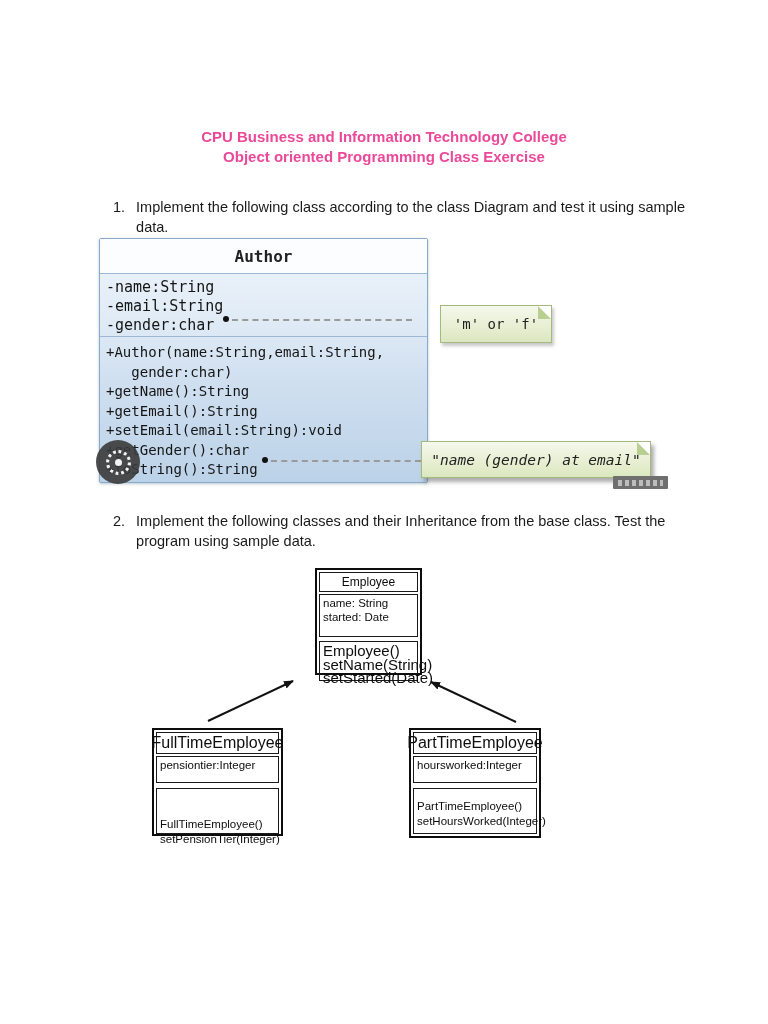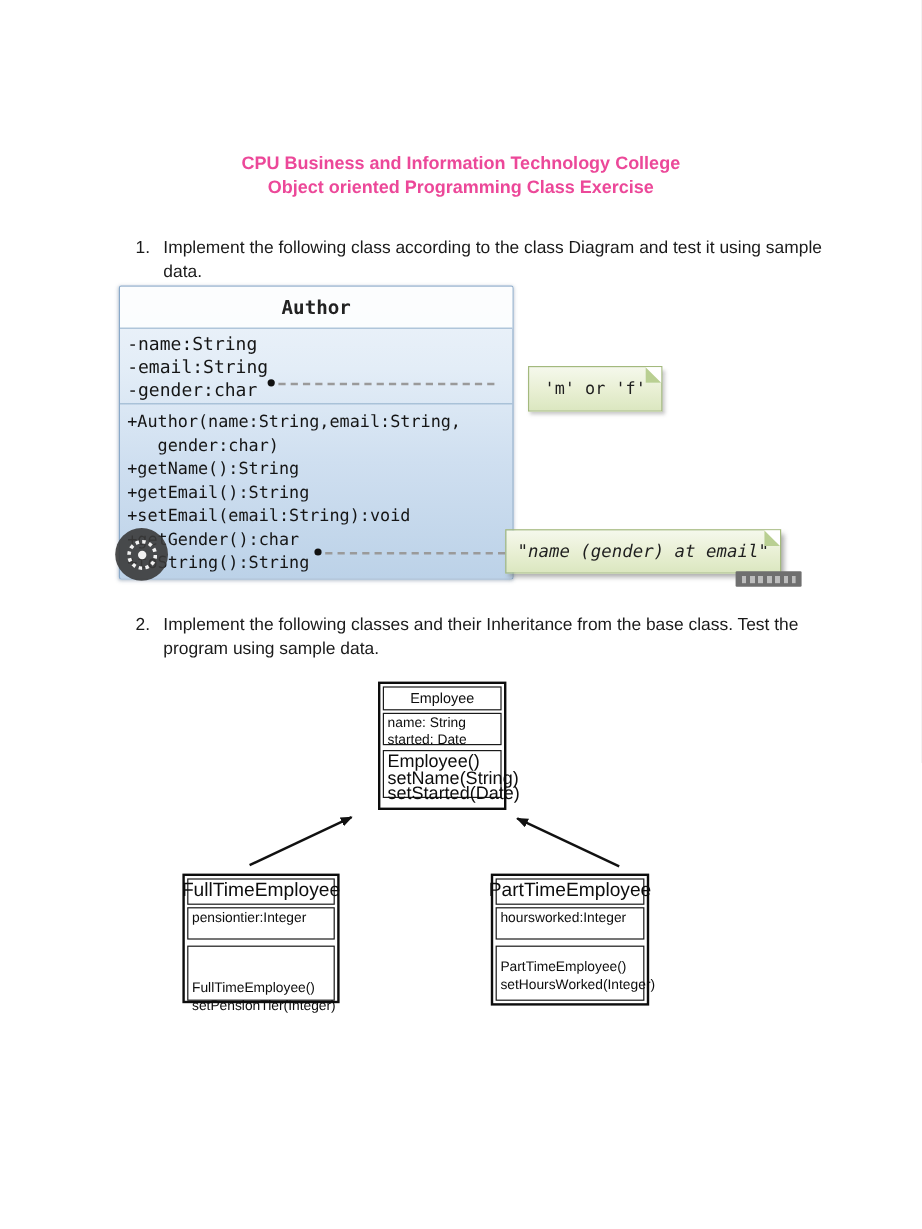--- a/index.html
+++ b/index.html
@@ -61,21 +61,21 @@
     background:repeating-linear-gradient(90deg,#d8d8d8 0 4px,#6f6f6f 4px 7px);}
   
   .uml2{position:absolute;box-sizing:border-box;border:2px solid #0d0d0d;background:#fff;padding:2px;
     font-family:"Liberation Sans",sans-serif;color:#0d0d0d;}
   .uml2 .c-title{border:1px solid #1a1a1a;text-align:center;font-size:12px;box-sizing:border-box;
     display:flex;align-items:center;justify-content:center;}
   .uml2 .c-attrs,.uml2 .c-methods{border:1px solid #1a1a1a;box-sizing:border-box;padding:2px 3px;font-size:15px;line-height:13.5px;}
   .uml2 .c-attrs{margin-top:2px;}
   .emp-box{left:315px;top:568px;width:107px;height:107px;}
   .emp-box .c-title{height:20px;}
-  .emp-box .c-attrs{height:27px;font-size:11.5px;}
+  .emp-box .c-attrs{height:43px;font-size:11.5px;}
   .emp-box .c-methods{margin-top:4px;height:40px;}
   .ft-box{left:152px;top:728px;width:131px;height:108px;}
   .pt-box{left:409px;top:728px;width:132px;height:110px;}
   .sub-box .c-title{height:22px;font-size:16px;}
   .sub-box .c-attrs{height:27px;font-size:11.5px;padding-top:2px;}
   .sub-box .c-methods{margin-top:5px;height:46px;padding-top:28px;font-size:11.5px;line-height:14.5px;}
   .pt-box .c-methods{padding-top:10px;}
   .arrows{position:absolute;left:0;top:0;width:768px;height:1024px;pointer-events:none;}
 </style>
 </head>

